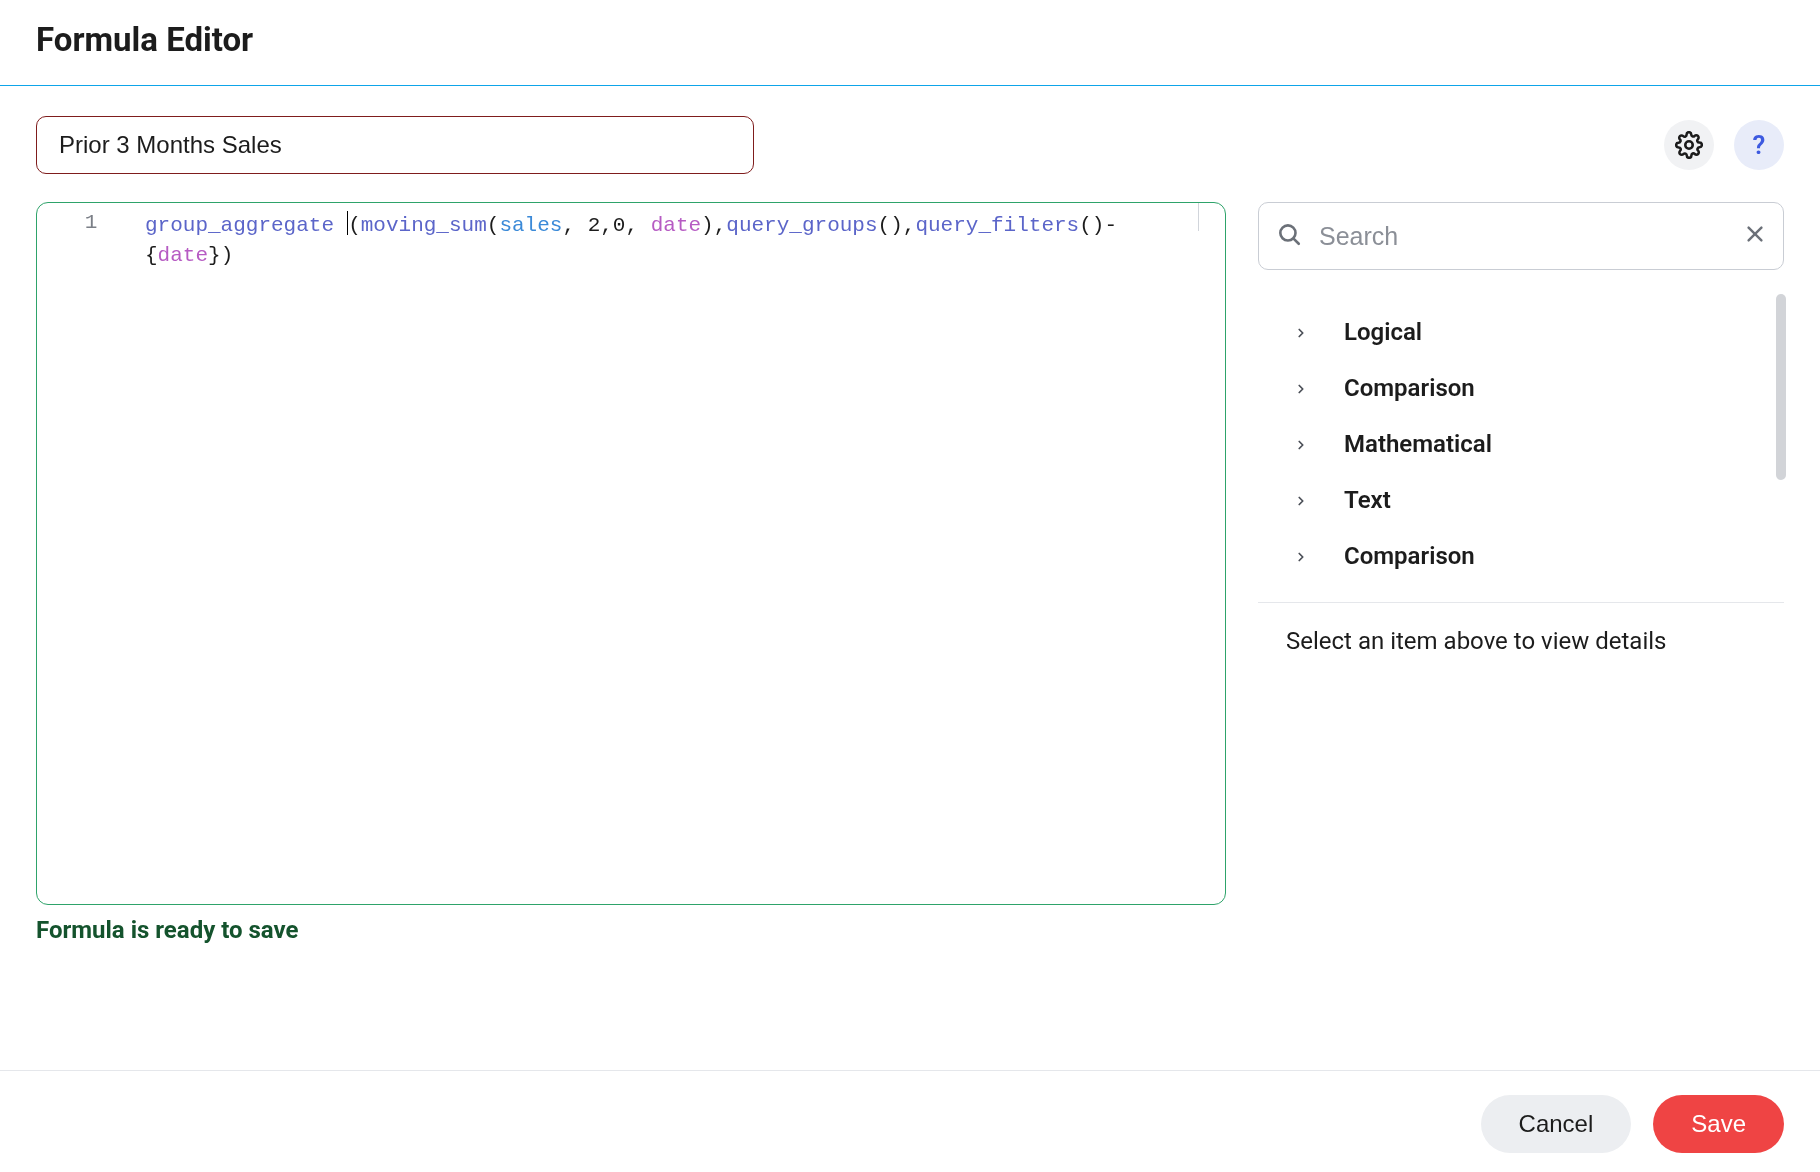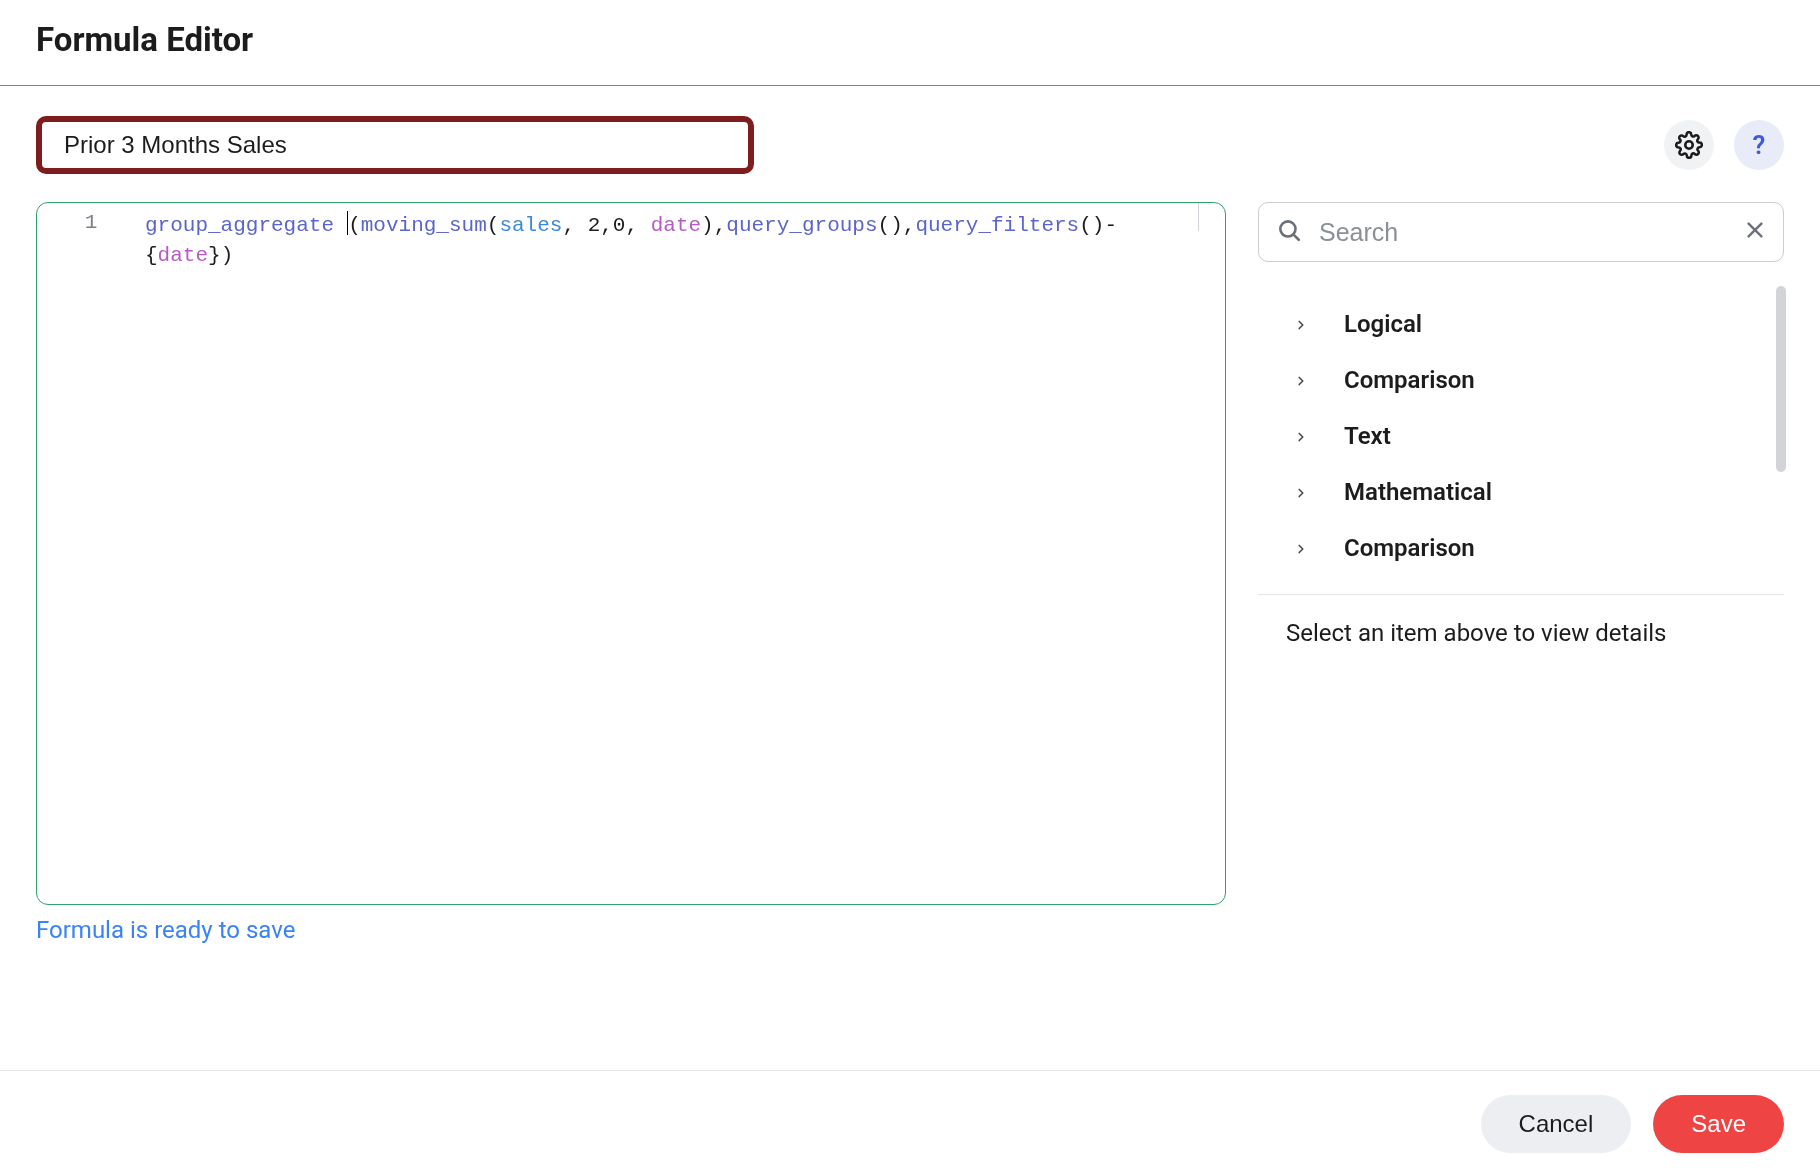--- a/index.html
+++ b/index.html
@@ -33,21 +33,21 @@
   }
   .name-row {
     display: flex;
     align-items: center;
     justify-content: space-between;
     margin-bottom: 28px;
   }
   .name-input {
     width: 718px;
     height: 58px;
-    border: 6px solid #7f1d1d;
+    border: 1px solid #7f1d1d;
     border-radius: 10px;
     padding: 0 22px;
     font-size: 24px;
     color: #1c1c1c;
     background: #fff;
     outline: none;
   }
   .editor-box {
     border: 1.5px solid #2ea36a;
     border-radius: 12px;
@@ -90,21 +90,22 @@
     position: absolute;
     right: 26px;
     top: 0;
     width: 1px;
     height: 28px;
     background: #d1d5db;
   }
   .status-text {
     margin-top: 11px;
     font-size: 24px;
-    color: #3b82f6;
+    color: #14532d;
+    font-weight: bold;
   }
   .right-col {
     flex: 1;
     display: flex;
     flex-direction: column;
   }
   .toolbar-icons {
     display: flex;
     justify-content: flex-end;
     gap: 20px;
@@ -127,21 +128,21 @@
     color: #3d5ae0;
     font-size: 26px;
     font-weight: 600;
   }
   .search-wrap {
     position: relative;
     margin-bottom: 20px;
   }
   .search-input {
     width: 100%;
-    height: 60px;
+    height: 68px;
     border: 1px solid #c9cdd4;
     border-radius: 10px;
     padding: 0 54px 0 60px;
     font-size: 25px;
     color: #1c1c1c;
     outline: none;
   }
   .search-input::placeholder { color: #8b8f97; }
   .search-icon-left {
     position: absolute;
@@ -298,29 +299,29 @@
             </svg>
         </span>
         <span>Comparison</span>
       </div>
       <div class="cat-item">
         <span class="chev">
           <svg width="14" height="14" viewBox="0 0 24 24" fill="none" stroke="currentColor" stroke-width="3" stroke-linecap="round" stroke-linejoin="round">
               <polyline points="9 18 15 12 9 6"></polyline>
             </svg>
         </span>
+        <span>Mathematical</span>
+      </div>
+      <div class="cat-item">
+        <span class="chev">
+          <svg width="14" height="14" viewBox="0 0 24 24" fill="none" stroke="currentColor" stroke-width="3" stroke-linecap="round" stroke-linejoin="round">
+              <polyline points="9 18 15 12 9 6"></polyline>
+            </svg>
+        </span>
         <span>Text</span>
-      </div>
-      <div class="cat-item">
-        <span class="chev">
-          <svg width="14" height="14" viewBox="0 0 24 24" fill="none" stroke="currentColor" stroke-width="3" stroke-linecap="round" stroke-linejoin="round">
-              <polyline points="9 18 15 12 9 6"></polyline>
-            </svg>
-        </span>
-        <span>Mathematical</span>
       </div>
       <div class="cat-item">
         <span class="chev">
           <svg width="14" height="14" viewBox="0 0 24 24" fill="none" stroke="currentColor" stroke-width="3" stroke-linecap="round" stroke-linejoin="round">
               <polyline points="9 18 15 12 9 6"></polyline>
             </svg>
         </span>
         <span>Comparison</span>
       </div>
     </div>

